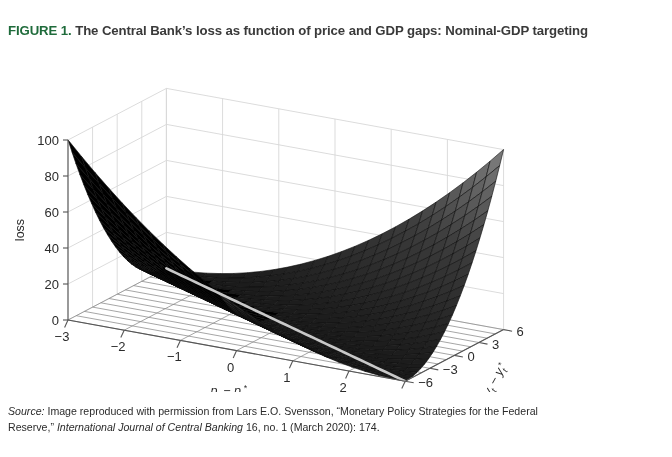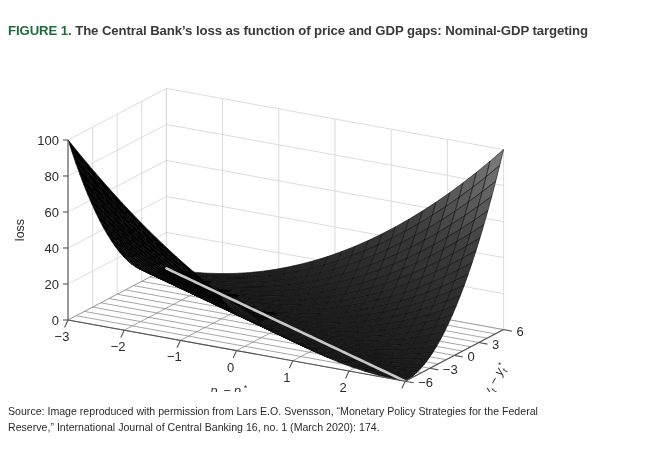--- a/index.html
+++ b/index.html
@@ -47,22 +47,22 @@
   .source-block {
     position: absolute;
     left: 8px;
     top: 389px;
     width: 530px;
     font-size: 10.6px;
     line-height: 1.52;
     color: #2b2b2b;
     font-family: "Liberation Sans", sans-serif;
   }
-  .source-block .src-lead { }
-  .source-block .src-ital { }
+  .source-block .src-lead { font-style: italic; }
+  .source-block .src-ital { font-style: italic; }
   svg { display: block; }
   .axtick { font-size: 13px; fill: #2b2b2b; font-family: "Liberation Sans", sans-serif; }
   .axlabel { font-size: 12.5px; fill: #2b2b2b; font-family: "Liberation Sans", sans-serif; font-style: italic; }
   .axlabel-plain { font-size: 12.5px; fill: #2b2b2b; font-family: "Liberation Sans", sans-serif; }
   .sub { font-size: 8.5px; }
 </style>
 </head>
 <body>
 
 <div id="figure-root">

